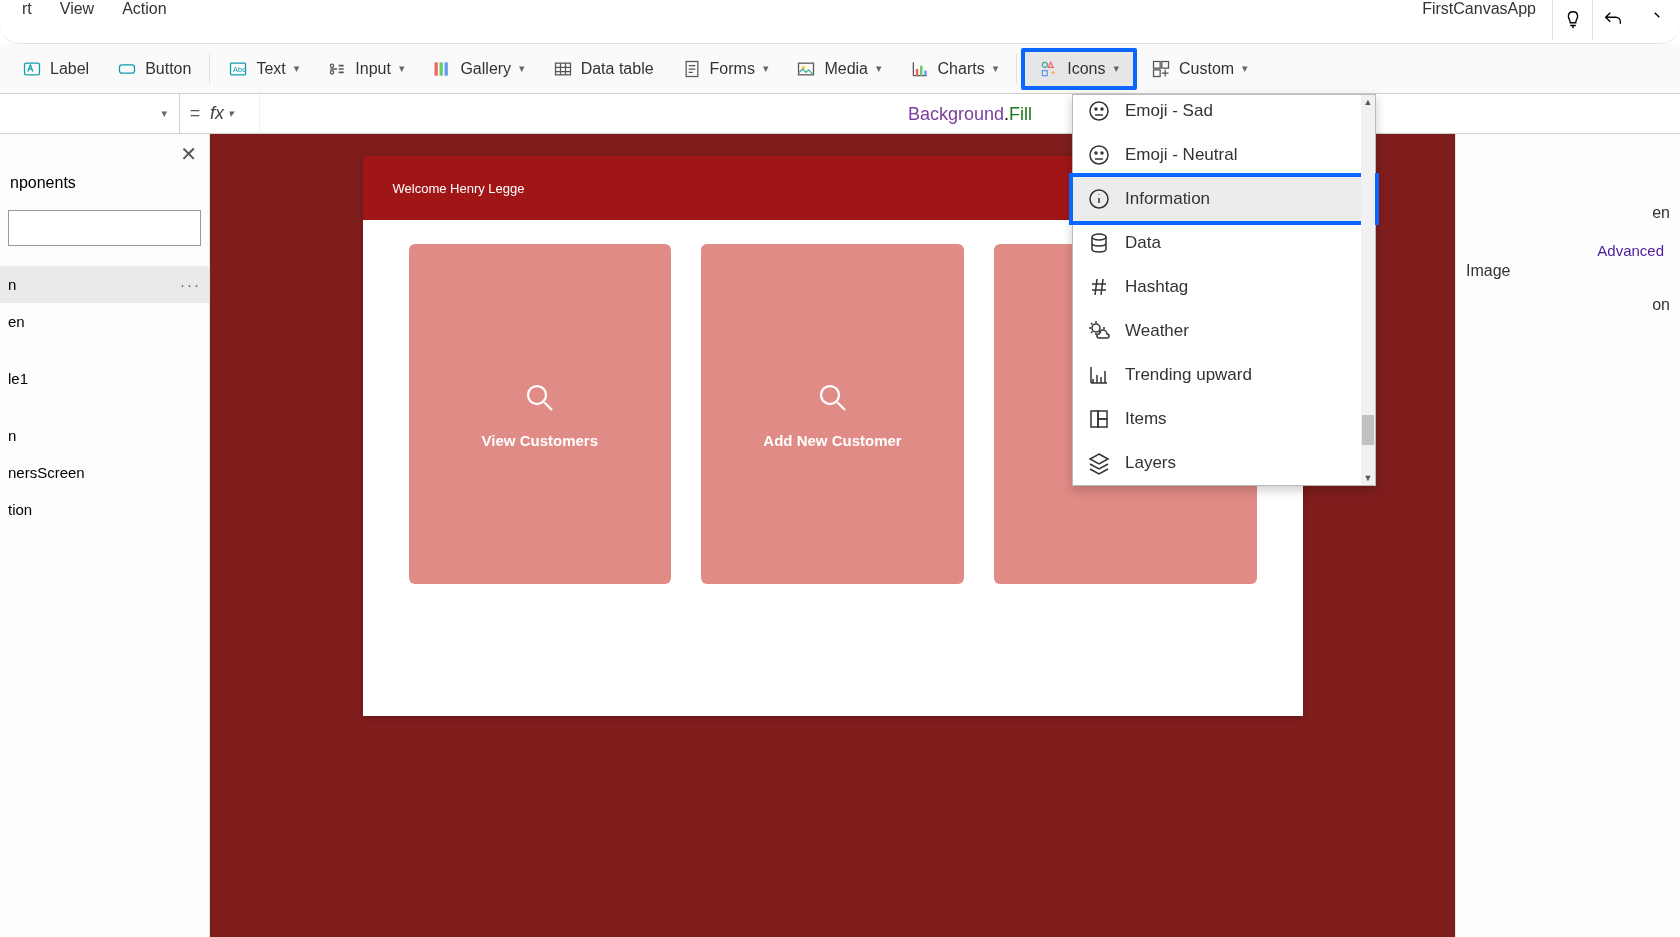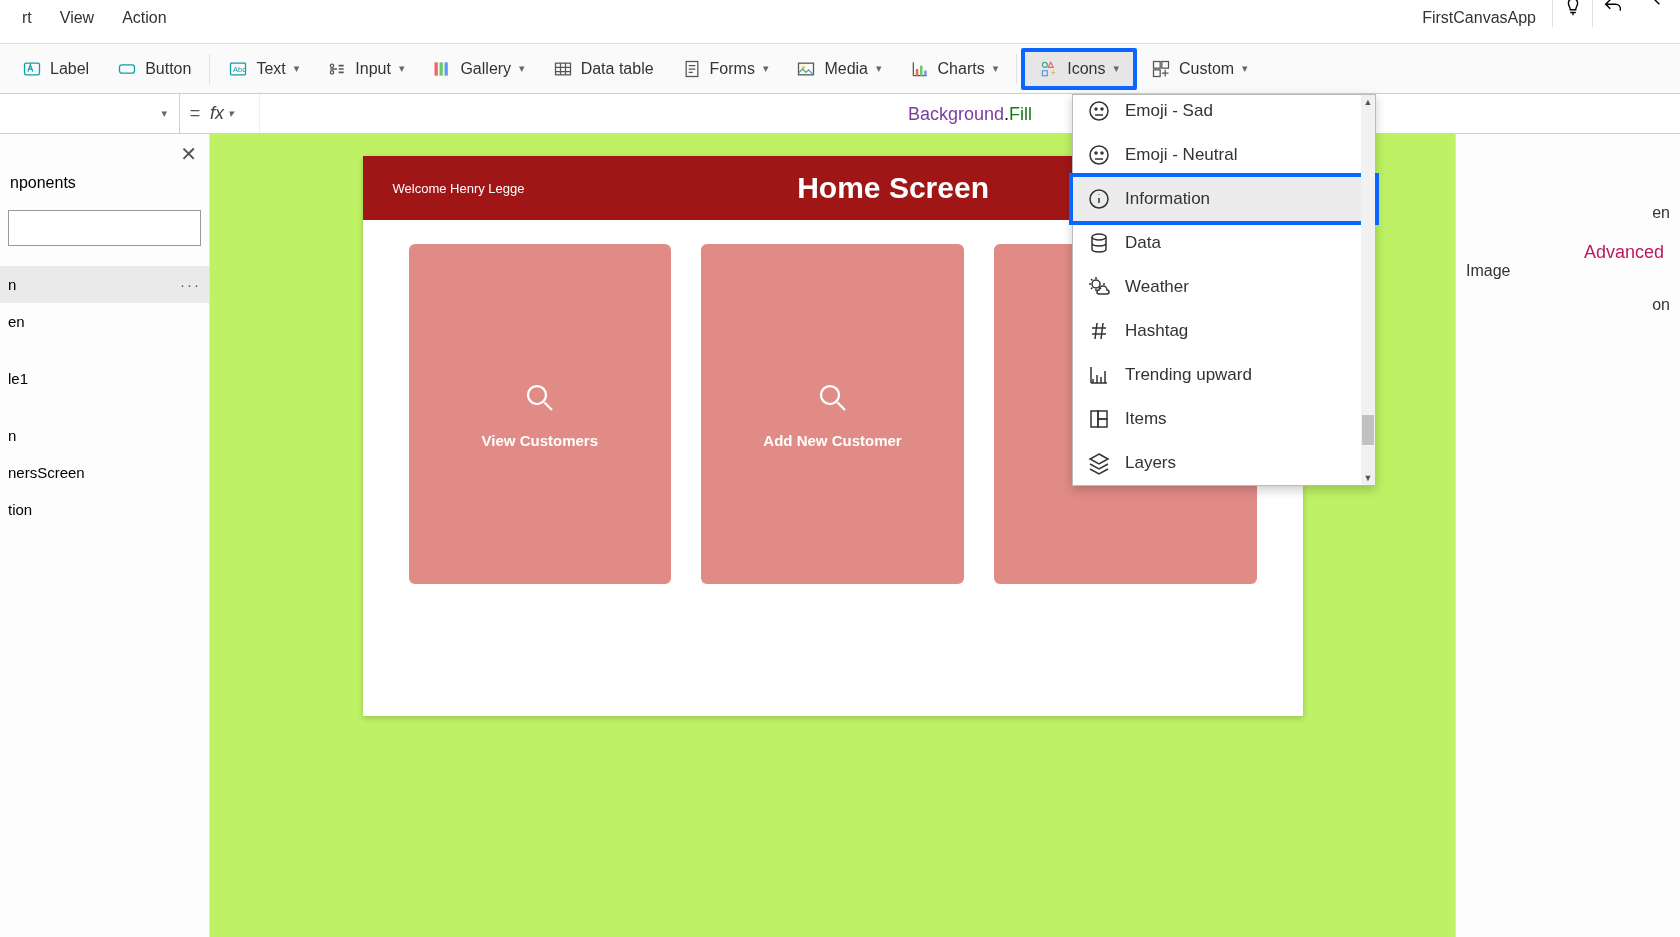--- a/index.html
+++ b/index.html
@@ -1,19 +1,19 @@
 <!DOCTYPE html>
 <html><head>
 <meta charset="utf-8">
 <style>
 * { box-sizing: border-box; margin: 0; padding: 0; font-family: "Segoe UI", sans-serif; }
 body { background: #fff; width: 1680px; height: 937px; overflow: hidden; position: relative; }
 
 
-.menubar { display: flex; align-items: flex-end; height: 44px; border-bottom: 1px solid #e1e1e1; padding: 16px 8px; }
+.menubar { display: flex; align-items: flex-start; height: 44px; border-bottom: 1px solid #e1e1e1; padding: 0 8px; border-radius: 19px; }
 .menubar .menu-item { padding: 0 14px; font-size: 16px; color: #333; cursor: pointer; }
 .menubar .spacer { flex: 1; }
 .menubar .app-name { font-size: 16px; color: #333; padding: 0 16px; }
 .menubar .icon-btn { width: 40px; height: 40px; display: flex; align-items: center; justify-content: center; cursor: pointer; border-left: 1px solid #e1e1e1; }
 
 
 .ribbon { display: flex; align-items: center; height: 50px; border-bottom: 1px solid #d0d0d0; background: #fafafa; padding: 0 8px; }
 .ribbon-item { display: flex; align-items: center; padding: 0 14px; font-size: 16px; color: #333; height: 100%; cursor: pointer; gap: 8px; }
 .ribbon-item.expanded { background: #e6e6e6; border: 4px solid #0a66ff; border-radius: 2px; height: 42px; }
 .ribbon-sep { width: 1px; height: 30px; background: #e1e1e1; margin: 0 4px; }
@@ -32,34 +32,34 @@
 .left-panel { position: absolute; left: 0; top: 134px; width: 210px; height: calc(100% - 134px); border-right: 1px solid #e1e1e1; background: #fdfdfd; }
 .left-panel .close { position: absolute; top: 8px; right: 12px; font-size: 20px; color: #555; cursor: pointer; }
 .left-panel .tab { padding: 40px 10px 10px; font-size: 16px; }
 .left-panel .search { margin: 8px; height: 36px; border: 1px solid #999; background: #fff; }
 .left-tree { margin-top: 20px; font-size: 15px; }
 .left-tree .node { padding: 10px 8px; cursor: pointer; white-space: nowrap; overflow: hidden; }
 .left-tree .node.active { background: #eaeaea; display: flex; justify-content: space-between; align-items: center; }
 .left-tree .kebab { letter-spacing: 2px; color: #555; }
 
 
-.canvas-wrap { position: absolute; left: 210px; right: 225px; top: 134px; bottom: 0; background: #bef264; display: flex; align-items: flex-start; justify-content: center; padding: 22px 0; overflow: hidden; }
+.canvas-wrap { position: absolute; left: 210px; right: 225px; top: 134px; bottom: 0; background: #7f1d1d; display: flex; align-items: flex-start; justify-content: center; padding: 22px 0; overflow: hidden; }
 .canvas { width: 940px; height: 560px; background: #fff; box-shadow: 0 2px 6px rgba(0,0,0,0.2); }
 .canvas-header { background: #a01616; color: #fff; height: 64px; display: flex; align-items: center; padding: 0 30px; justify-content: space-between; }
 .canvas-header .welcome { font-size: 13px; }
 .canvas-header .title { font-size: 30px; font-weight: 700; }
 .canvas-header .date { font-size: 13px; }
 .cards { display: flex; gap: 30px; padding: 24px 46px; }
 .card { flex: 1; background: #e08b86; border-radius: 6px; height: 340px; display: flex; flex-direction: column; align-items: center; justify-content: center; gap: 12px; color: #fff; }
 .card .search-ico svg { width: 36px; height: 36px; }
 .card .label { font-size: 15px; font-weight: 600; }
 
 
 .right-panel { position: absolute; right: 0; top: 134px; width: 225px; height: calc(100% - 134px); border-left: 1px solid #e1e1e1; background: #fdfdfd; padding: 14px 10px; font-size: 16px; color: #333; }
-.right-panel .adv { position: absolute; right: 16px; top: 108px; font-size: 18px; color: #be185d; cursor: pointer; }
+.right-panel .adv { position: absolute; right: 16px; top: 108px; font-size: 15px; color: #4c1d95; cursor: pointer; }
 
 
 .dropdown { position: absolute; left: 1072px; top: 94px; width: 304px; background: #fff; border: 1px solid #bbb; box-shadow: 0 4px 10px rgba(0,0,0,.2); }
 .dropdown-item { display: flex; align-items: center; gap: 14px; padding: 10px 14px; font-size: 17px; color: #333; cursor: pointer; }
 .dropdown-item.first { padding-top: 4px; }
 .dropdown-item.highlight { background: #ececec; outline: 4px solid #0a66ff; }
 .dropdown-item .drop-ico { width: 24px; height: 24px; display: flex; align-items: center; justify-content: center; }
 .dropdown .scrollbar { position: absolute; right: 0; top: 0; bottom: 0; width: 14px; background: #f1f1f1; }
 .dropdown .scrollbar .thumb { position: absolute; right: 1px; width: 12px; height: 30px; background: #c1c1c1; top: 320px; }
 .dropdown .scrollbar .arrow { position: absolute; left: 0; right: 0; height: 14px; display: flex; align-items: center; justify-content: center; font-size: 9px; color: #555; }
@@ -222,21 +222,20 @@
       <div class="node">n</div>
       <div class="node">nersScreen</div>
       <div class="node">tion</div>
     </div>
 </div>
 
 <div class="canvas-wrap">
   <div class="canvas">
     <div class="canvas-header">
       <span class="welcome">Welcome Henry Legge</span>
-      <span class="title">Home Screen</span>
       <span class="date">7/</span>
     </div>
     <div class="cards" id="cards">
         <div class="card">
           <div class="search-ico"><svg viewBox="0 0 24 24" stroke="#a01616" stroke-width="2">
               <circle cx="10" cy="10" r="6"></circle>
               <path d="M15 15l5 5"></path>
             </svg></div>
           <div class="label">View Customers</div>
         </div>
@@ -302,34 +301,34 @@
         <svg viewBox="0 0 24 24">
           <ellipse cx="12" cy="6" rx="7" ry="3"></ellipse>
           <path d="M5 6v12c0 1.7 3.1 3 7 3s7-1.3 7-3V6M5 12c0 1.7 3.1 3 7 3s7-1.3 7-3"></path>
         </svg>
       </span>
       <span>Data</span>
     </div>
     <div class="dropdown-item">
       <span class="drop-ico">
         <svg viewBox="0 0 24 24">
+          <path d="M5 9h14M5 15h14M10 4L8 20M16 4l-2 16"></path>
+        </svg>
+      </span>
+      <span>Hashtag</span>
+    </div>
+    <div class="dropdown-item">
+      <span class="drop-ico">
+        <svg viewBox="0 0 24 24">
           <circle cx="9" cy="9" r="4"></circle>
           <path d="M9 2v2M9 14v2M2 9h2M16 9h2M4 4l1.5 1.5M14 14l-1.5-1.5M4 14l1.5-1.5"></path>
           <path d="M12 15a4 4 0 018 0c1 0 2 1 2 2s-1 2-2 2h-8c-1 0-2-1-2-2s1-2 2-2z"></path>
         </svg>
       </span>
       <span>Weather</span>
-    </div>
-    <div class="dropdown-item">
-      <span class="drop-ico">
-        <svg viewBox="0 0 24 24">
-          <path d="M5 9h14M5 15h14M10 4L8 20M16 4l-2 16"></path>
-        </svg>
-      </span>
-      <span>Hashtag</span>
     </div>
     <div class="dropdown-item">
       <span class="drop-ico">
         <svg viewBox="0 0 24 24">
           <path d="M4 20V4M4 20h16"></path>
           <path d="M6 20v-4M10 20v-8M14 20v-6M18 20v-12"></path>
         </svg>
       </span>
       <span>Trending upward</span>
     </div>

